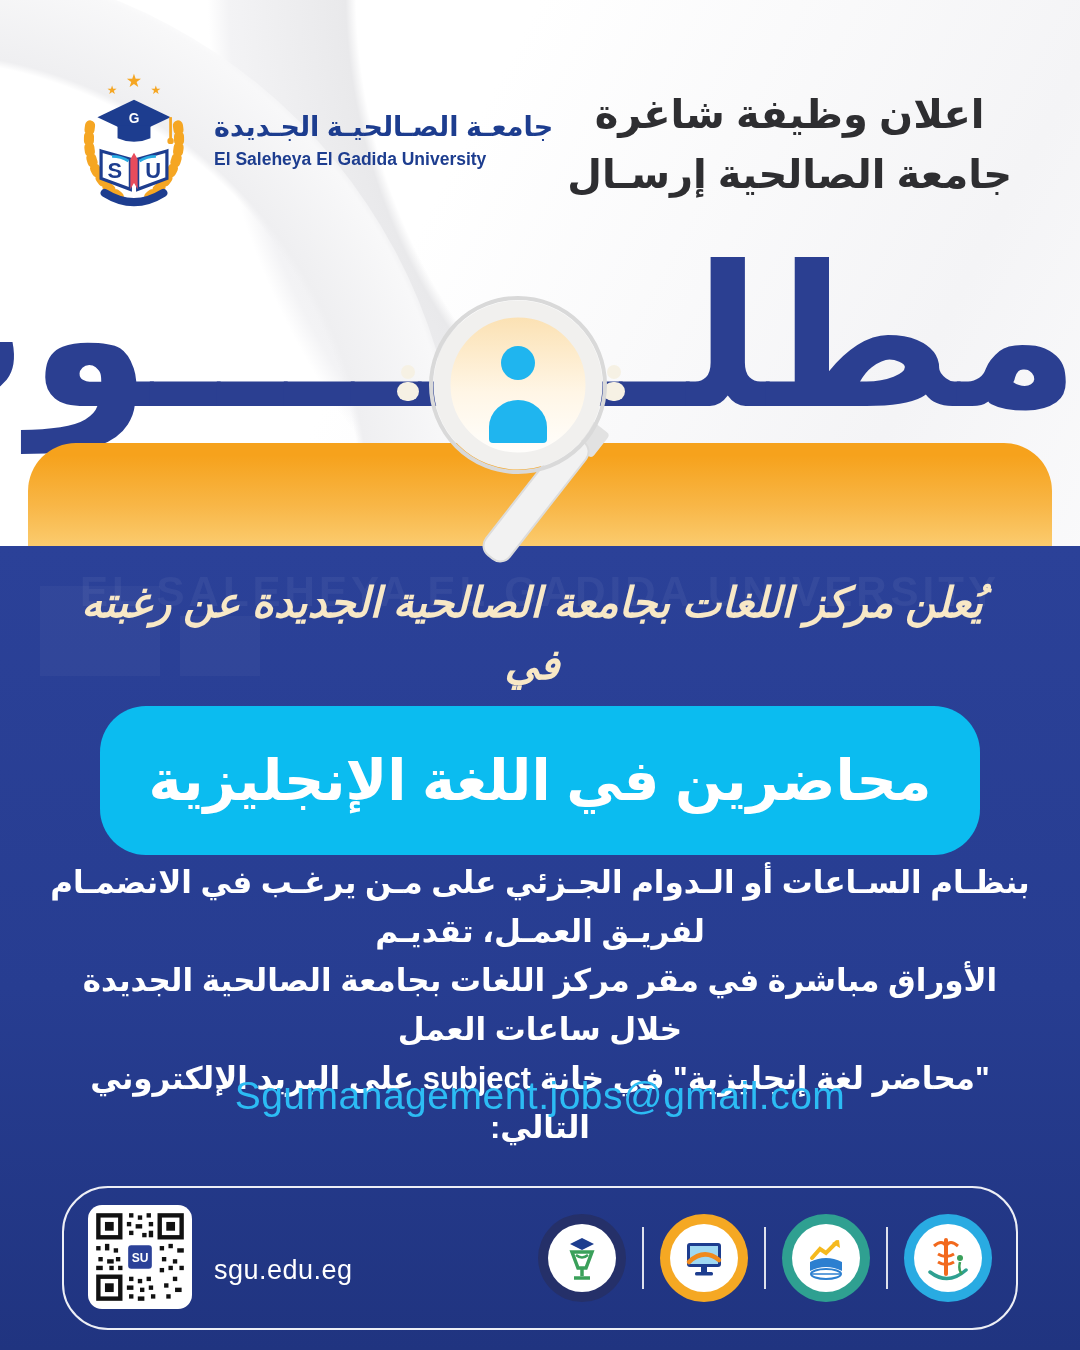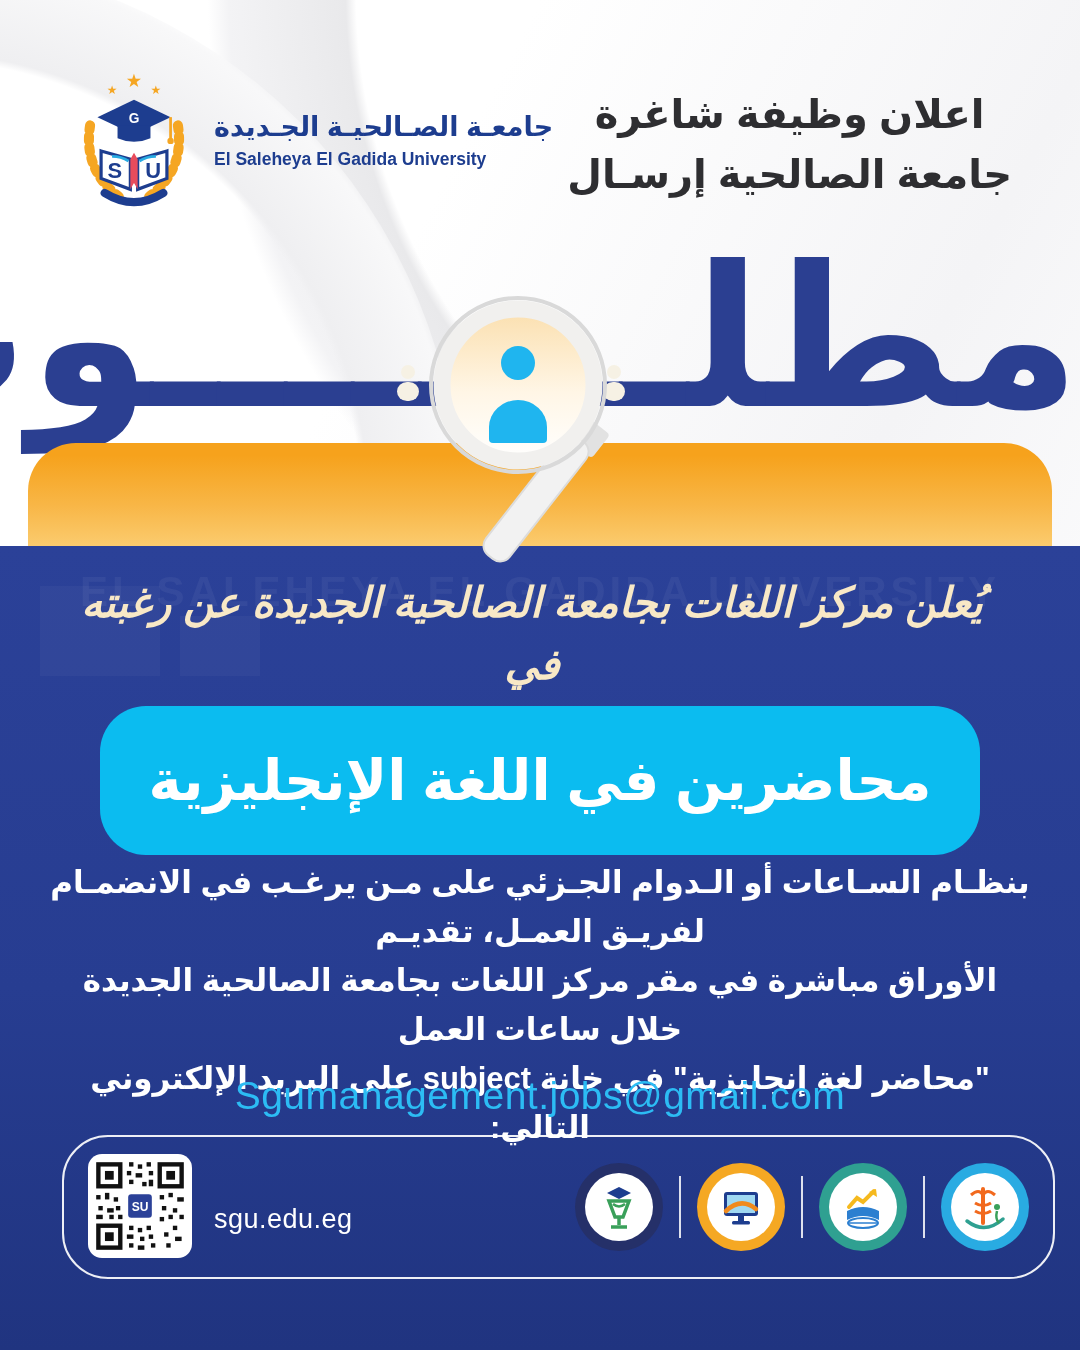--- a/index.html
+++ b/index.html
@@ -35,22 +35,22 @@
   .intro{position:absolute;left:60px;right:76px;top:26px;direction:rtl;text-align:center;
     color:#f8e8c6;font-size:42px;font-weight:bold;line-height:62px;font-style:italic;}
   .pill{position:absolute;left:100px;right:100px;top:160px;height:149px;border-radius:46px;
     background:#0bbcf0;display:flex;align-items:center;justify-content:center;}
   .pill span{direction:rtl;color:#ffffff;font-size:56px;font-weight:bold;}
   .bodytext{position:absolute;left:46px;right:46px;top:312px;direction:rtl;text-align:center;
     color:#ffffff;font-size:31px;font-weight:bold;line-height:49px;}
   .email{position:absolute;left:0;right:0;top:528px;text-align:center;
     color:#2cbcf4;font-size:39px;font-weight:normal;letter-spacing:0.5px;}
   
-  .fbar{position:absolute;left:62px;top:589px;width:952px;height:140px;
-    border:2px solid rgba(255,255,255,0.92);border-radius:46px;padding-left:37px;}
+  .fbar{position:absolute;left:62px;top:640px;width:952px;height:140px;
+    border:2px solid rgba(255,255,255,0.92);border-radius:46px;}
   .qr-box{position:absolute;left:24px;top:17px;width:104px;height:104px;background:#ffffff;
     border-radius:14px;display:flex;align-items:center;justify-content:center;}
   .site{position:absolute;left:150px;top:0;height:140px;display:flex;align-items:center;
     color:#ffffff;font-size:27px;letter-spacing:0.5px;margin-top:12px;}
   .fac-row{position:absolute;right:22px;top:0;height:140px;display:flex;align-items:center;gap:14px;}
   .fac-sep{width:2px;height:62px;background:rgba(255,255,255,0.85);}
 </style>
 </head>
 <body>
 

